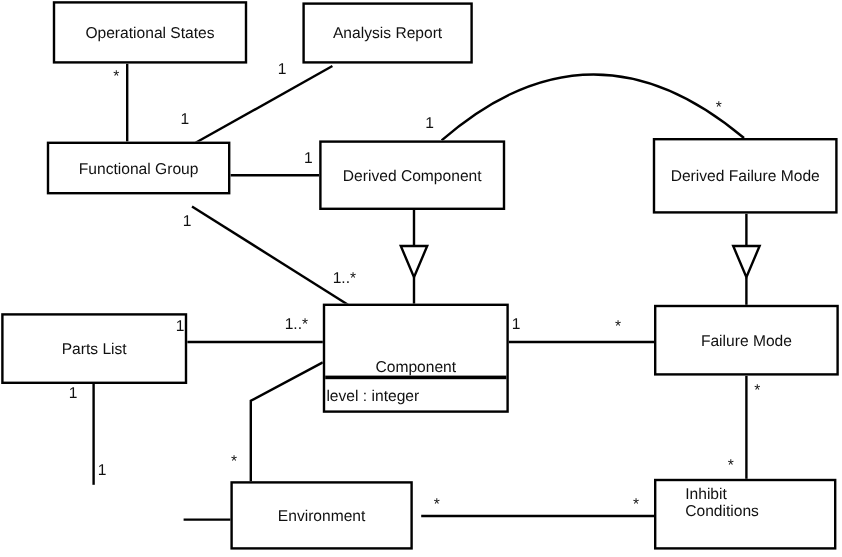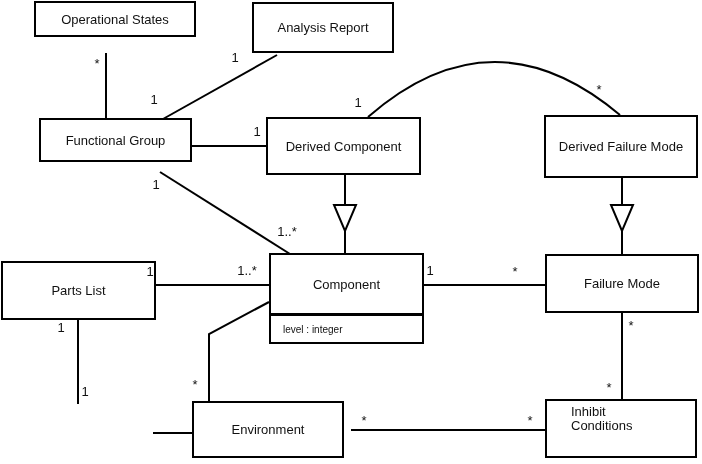--- a/index.html
+++ b/index.html
@@ -10,25 +10,25 @@
   .edges{position:absolute;left:0;top:0;width:702px;height:464px;}
   .node{
     position:absolute;box-sizing:border-box;border:2px solid #000;background:#fff;
     display:flex;align-items:center;justify-content:center;
     font-size:13px;color:#111;text-align:center;
   }
   .node .nl{display:block;}
   .node.split{display:block;padding:0;}
   .node.split .name-compartment{
     box-sizing:border-box;height:61px;border-bottom:3px solid #000;
-    display:flex;align-items:center;justify-content:center;
+    display:flex;align-items:flex-end;justify-content:center;
   }
   .node.split .attr-compartment{
     box-sizing:border-box;height:26px;display:flex;align-items:center;
-    justify-content:flex-start;padding-left:12px;font-size:10px;
+    justify-content:flex-start;padding-left:1px;font-size:13px;
   }
   .node.topleft{align-items:flex-start;justify-content:flex-start;
     padding:4px 0 12px 24px;text-align:left;}
   .node.topleft .nl{width:75px;line-height:14px;}
   .mult{
     position:absolute;transform:translate(-50%,-50%);
     font-size:13px;color:#111;white-space:nowrap;
   }
 </style>
 </head>
@@ -66,21 +66,21 @@
       <path d="M345,175 L345,205 M345,231 L345,254"></path>
 
       <path d="M622,178 L622,205 M622,231 L622,255"></path>
     </g>
     <g stroke="#000" stroke-width="2" fill="#fff">
       <polygon points="334,205 356,205 345,231"></polygon>
       <polygon points="611,205 633,205 622,231"></polygon>
     </g>
   </svg>
 
-  <div class="node" style="left:34px;top:1px;width:162px;height:36px">
+  <div class="node" style="left:44px;top:1px;width:162px;height:52px">
     <span class="nl">Operational States</span>
   </div>
 
   <div class="node" style="left:252px;top:2px;width:142px;height:51px">
     <span class="nl">Analysis Report</span>
   </div>
 
   <div class="node" style="left:39px;top:118px;width:153px;height:44px">
     <span class="nl">Functional Group</span>
   </div>

